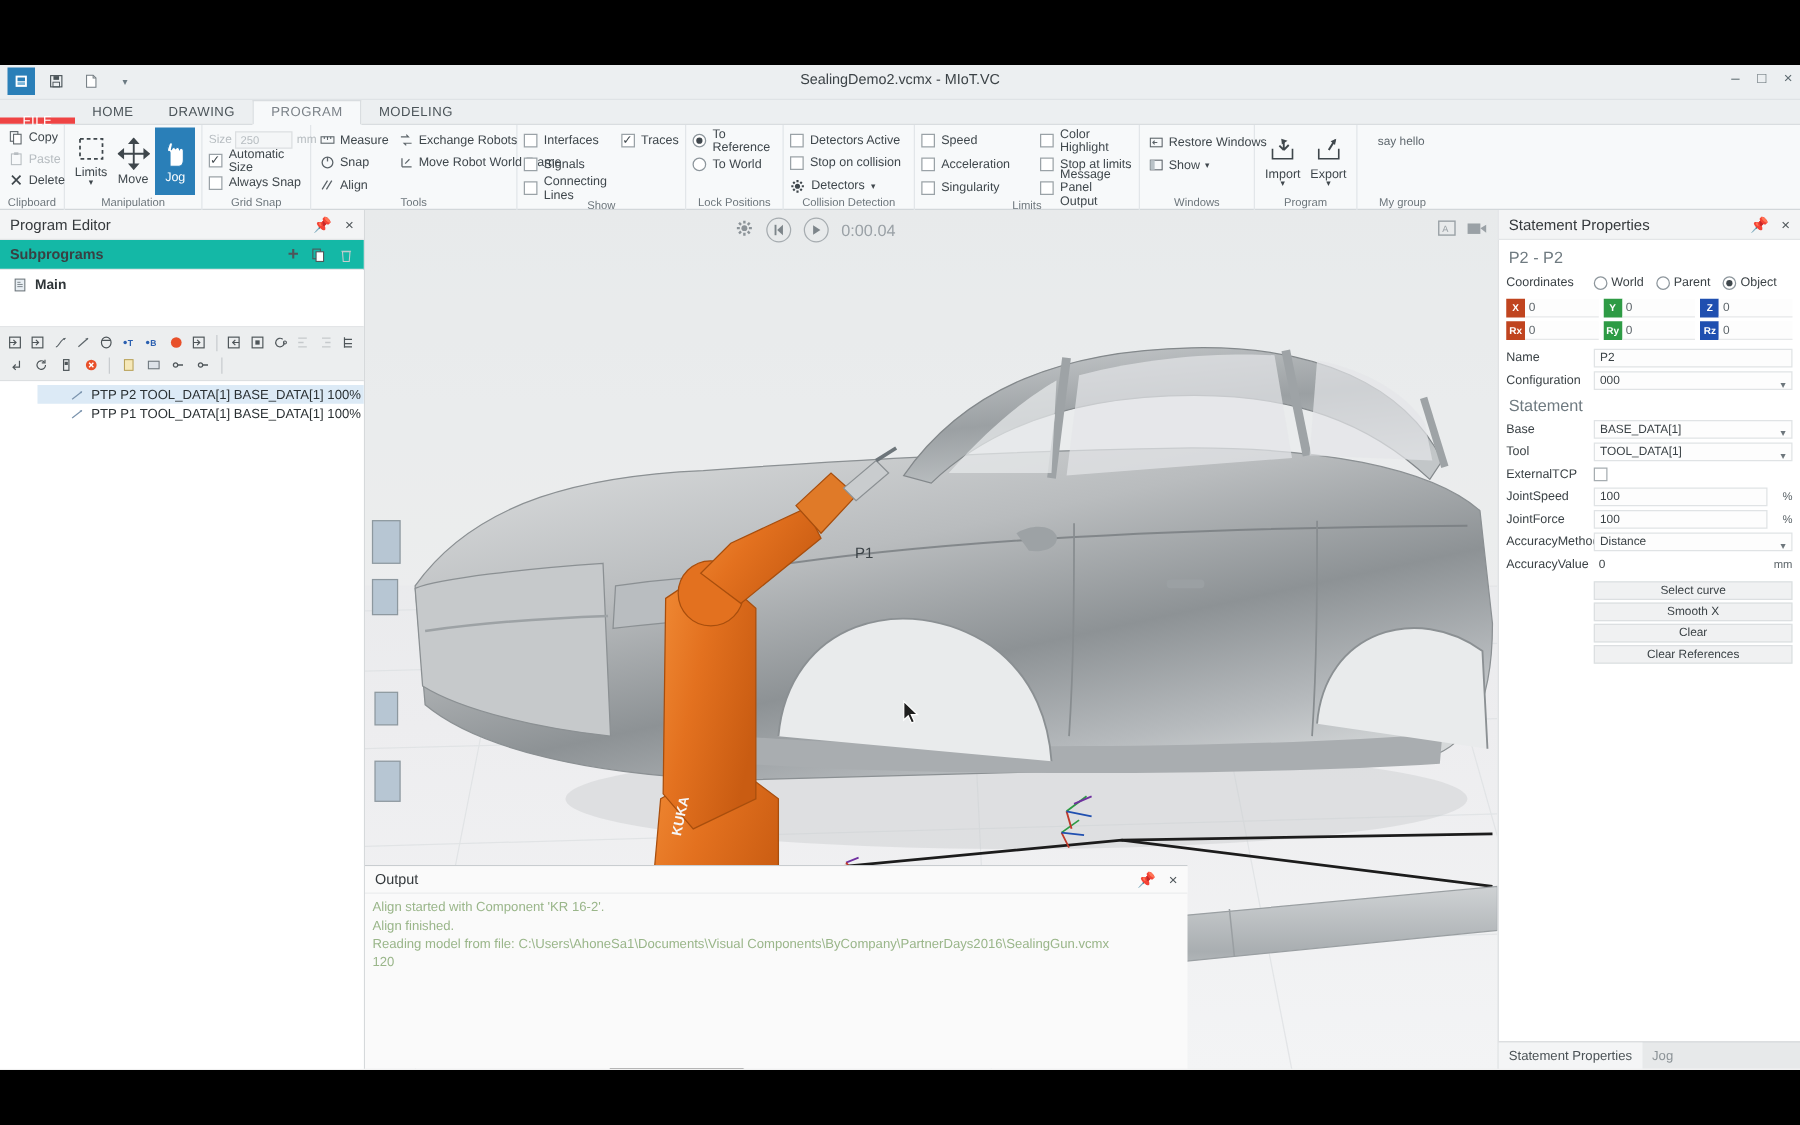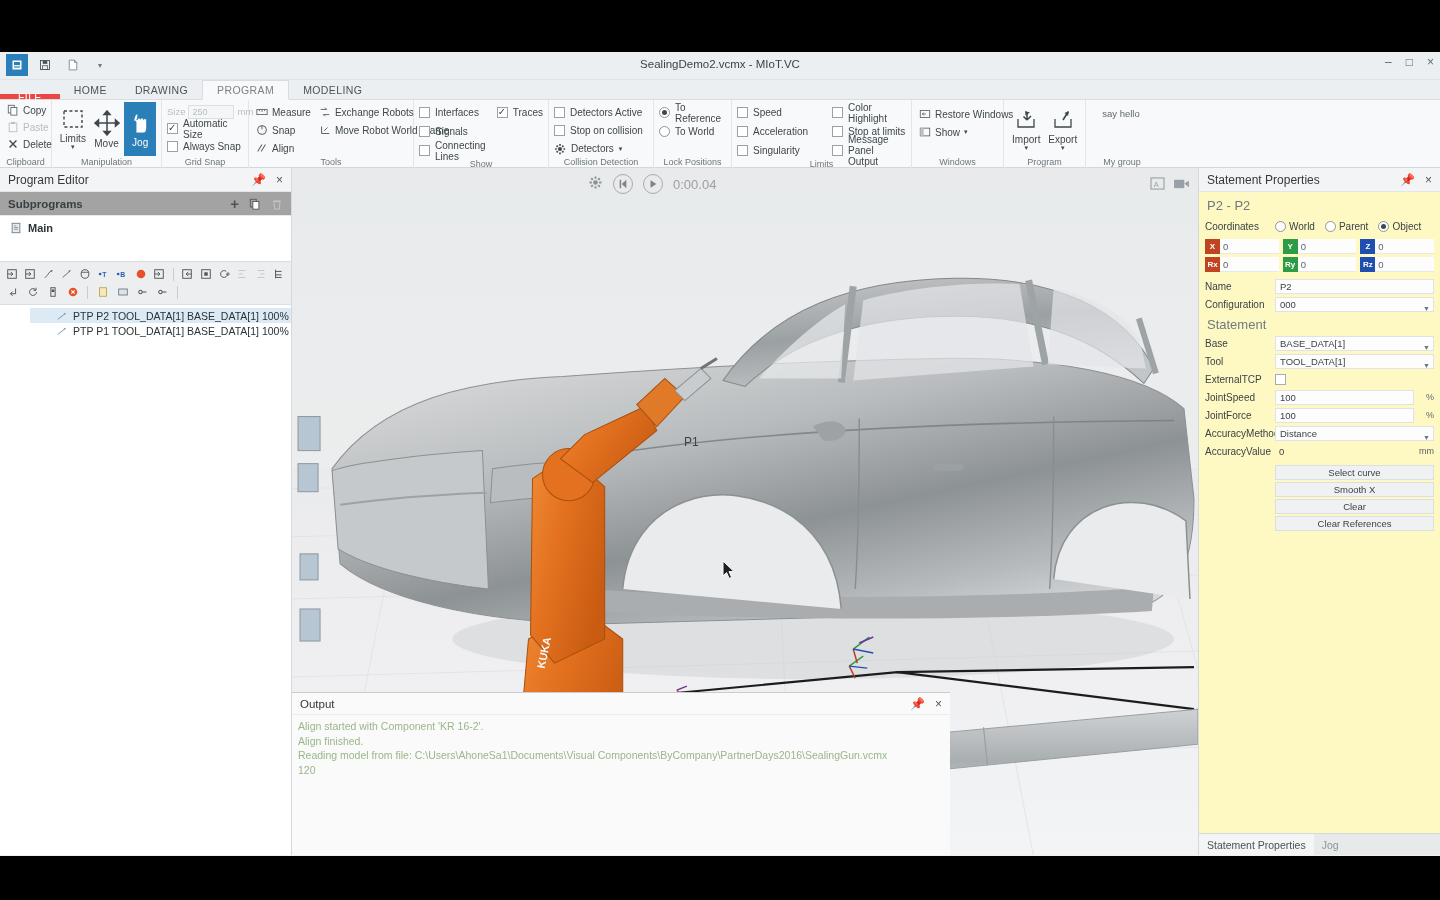--- a/index.html
+++ b/index.html
@@ -176,21 +176,21 @@
     height: 24px; display: flex; align-items: center;
     padding: 0 8px;
     font-size: 12px; color: #35393c;
     background: #f3f4f5;
     border-bottom: 1px solid #e3e5e7;
   }
   .panel-header .sp { flex: 1; }
   .hicon { font-size: 12px; color: #4e5559; margin-left: 10px; cursor: default; }
   .subhdr {
     height: 24px; display: flex; align-items: center;
-    padding: 0 8px; background: #a3a3a3;
+    padding: 0 8px; background: #14b8a6;
     font-size: 11.5px; font-weight: bold; color: #3a3f42;
     border-bottom: 1px solid #e6e8ea;
   }
   .subhdr .sp { flex: 1; }
   .subprog-list {
     height: 46px; background: #fff; border-bottom: 1px solid #dadde0;
     padding: 6px 0 0 10px;
   }
   .subprog-item {
     display: flex; align-items: center; gap: 6px;
@@ -277,21 +277,21 @@
   .out-body { padding: 4px 4px 0 4px; }
   .out-line {
     font-size: 10.5px; color: #9ab68a;
     line-height: 14.5px; white-space: nowrap;
     padding-left: 2px;
   }
 
   
   .rightpanel {
     width: 242px; flex: none;
-    background: #fef9c3;
+    background: #ffffff;
     border-left: 1px solid #d6d9db;
     display: flex; flex-direction: column;
   }
   .sp-title {
     font-size: 13px; color: #6f7a80;
     padding: 6px 8px 2px 8px;
   }
   .sp-rows { padding: 2px 6px 0 6px; font-size: 10px; color: #3b4246; }
   .sp-row {
     display: flex; align-items: center;
@@ -557,20 +557,34 @@
         <div class="rcol">
           <div class="cbrow">
             <span class="cb checked"></span>
             <span>Traces</span>
           </div>
         </div>
       </div>
       <div class="rgroup-title">Show</div>
     </div>
 
+    <div class="rgroup" style="width:78px">
+      <div class="rgroup-body" style="flex-direction:column;gap:2px;padding-top:2px">
+        <div class="cbrow">
+          <span class="rb checked"></span>
+          <span>To Reference</span>
+        </div>
+        <div class="cbrow">
+          <span class="rb"></span>
+          <span>To World</span>
+        </div>
+      </div>
+      <div class="rgroup-title">Lock Positions</div>
+    </div>
+
     <div class="rgroup" style="width:105px">
       <div class="rgroup-body" style="flex-direction:column;gap:1px;padding-top:2px">
         <div class="cbrow">
           <span class="cb"></span>
           <span>Detectors Active</span>
         </div>
         <div class="cbrow">
           <span class="cb"></span>
           <span>Stop on collision</span>
         </div>
@@ -581,34 +595,20 @@
                   <g stroke="#3f474c" stroke-width="2">
                     <path d="M7 1.2v2M7 11v2M1.2 7h2M11 7h2M3 3l1.4 1.4M9.6 9.6L11 11M11 3L9.6 4.4M4.4 9.6L3 11"></path>
                   </g>
                 </svg>
               </span>
           <span>Detectors</span>
           <span style="font-size:7px">▾</span>
         </div>
       </div>
       <div class="rgroup-title">Collision Detection</div>
-    </div>
-
-    <div class="rgroup" style="width:78px">
-      <div class="rgroup-body" style="flex-direction:column;gap:2px;padding-top:2px">
-        <div class="cbrow">
-          <span class="rb checked"></span>
-          <span>To Reference</span>
-        </div>
-        <div class="cbrow">
-          <span class="rb"></span>
-          <span>To World</span>
-        </div>
-      </div>
-      <div class="rgroup-title">Lock Positions</div>
     </div>
 
     <div class="rgroup" style="width:180px">
       <div class="rgroup-body" style="gap:24px;padding-top:2px">
         <div class="rcol">
           <div class="cbrow">
             <span class="cb"></span>
             <span>Speed</span>
           </div>
           <div class="cbrow">

